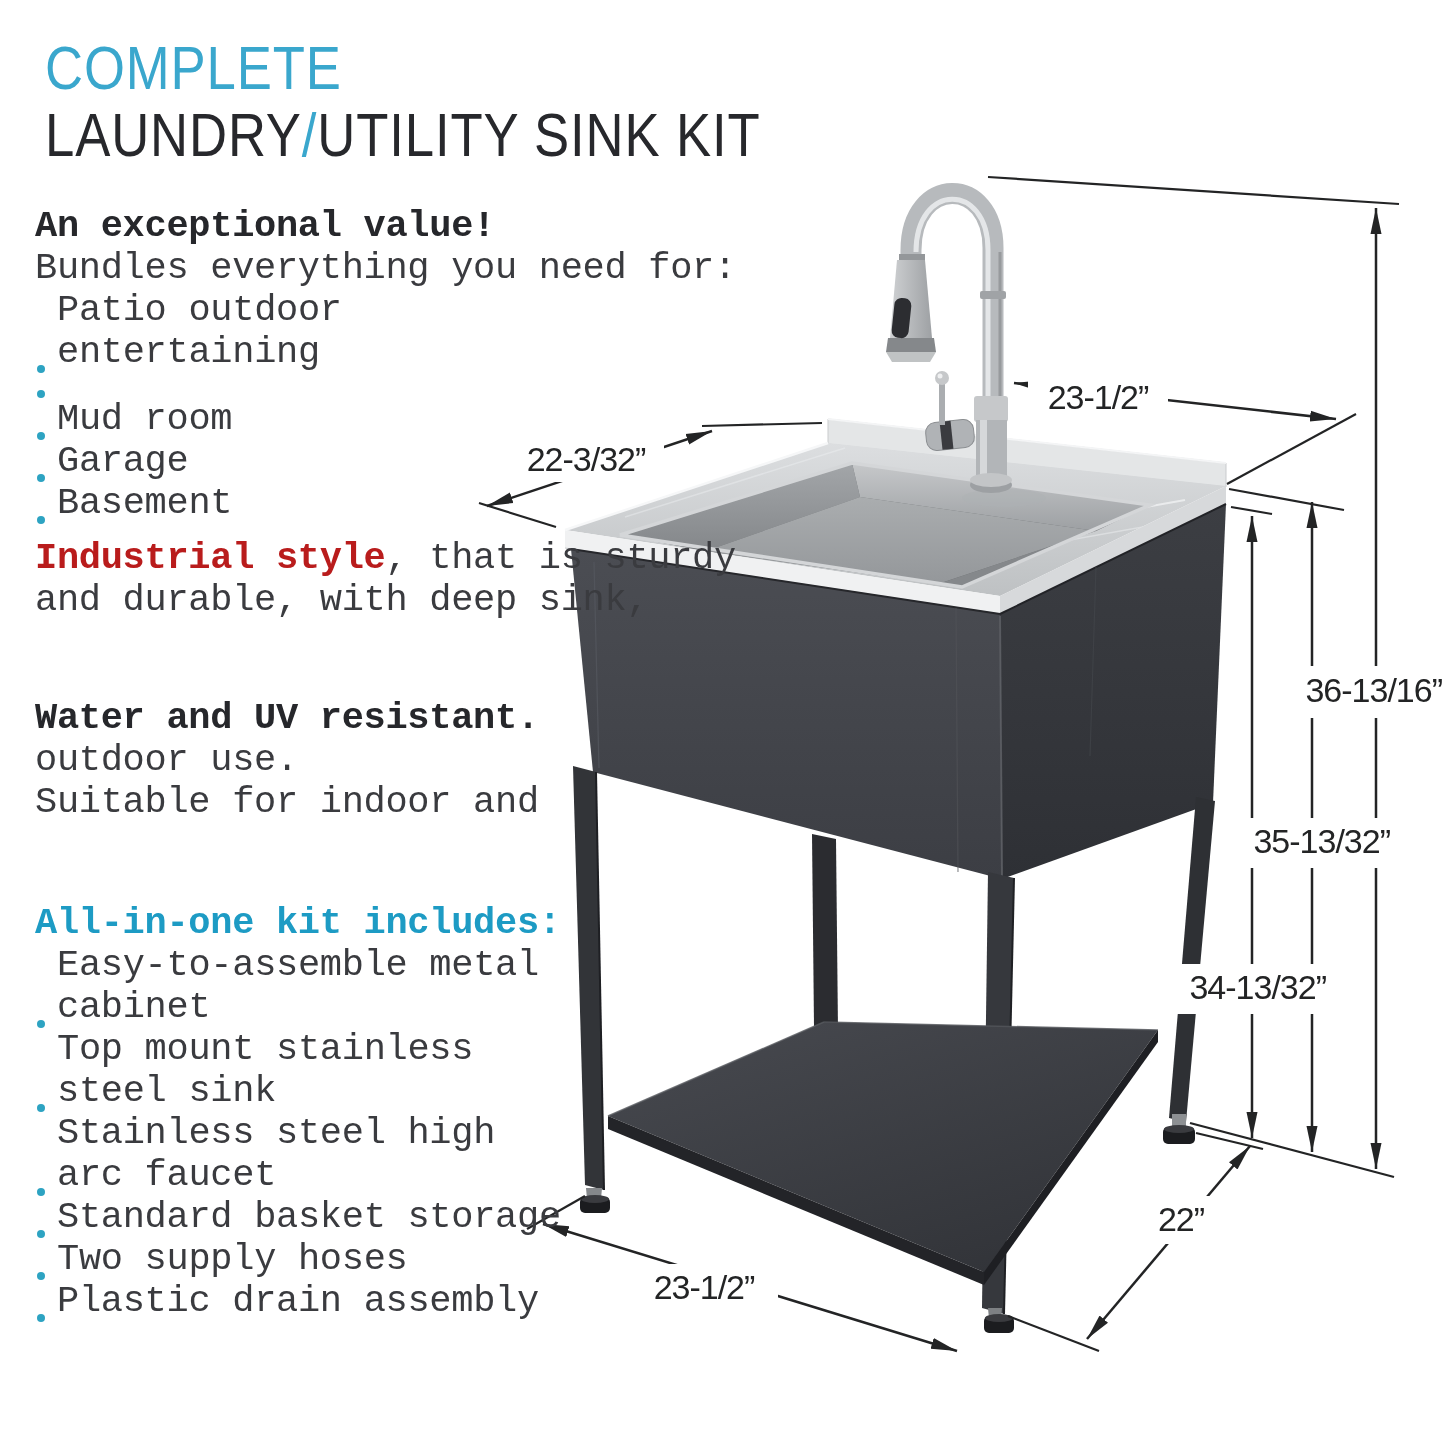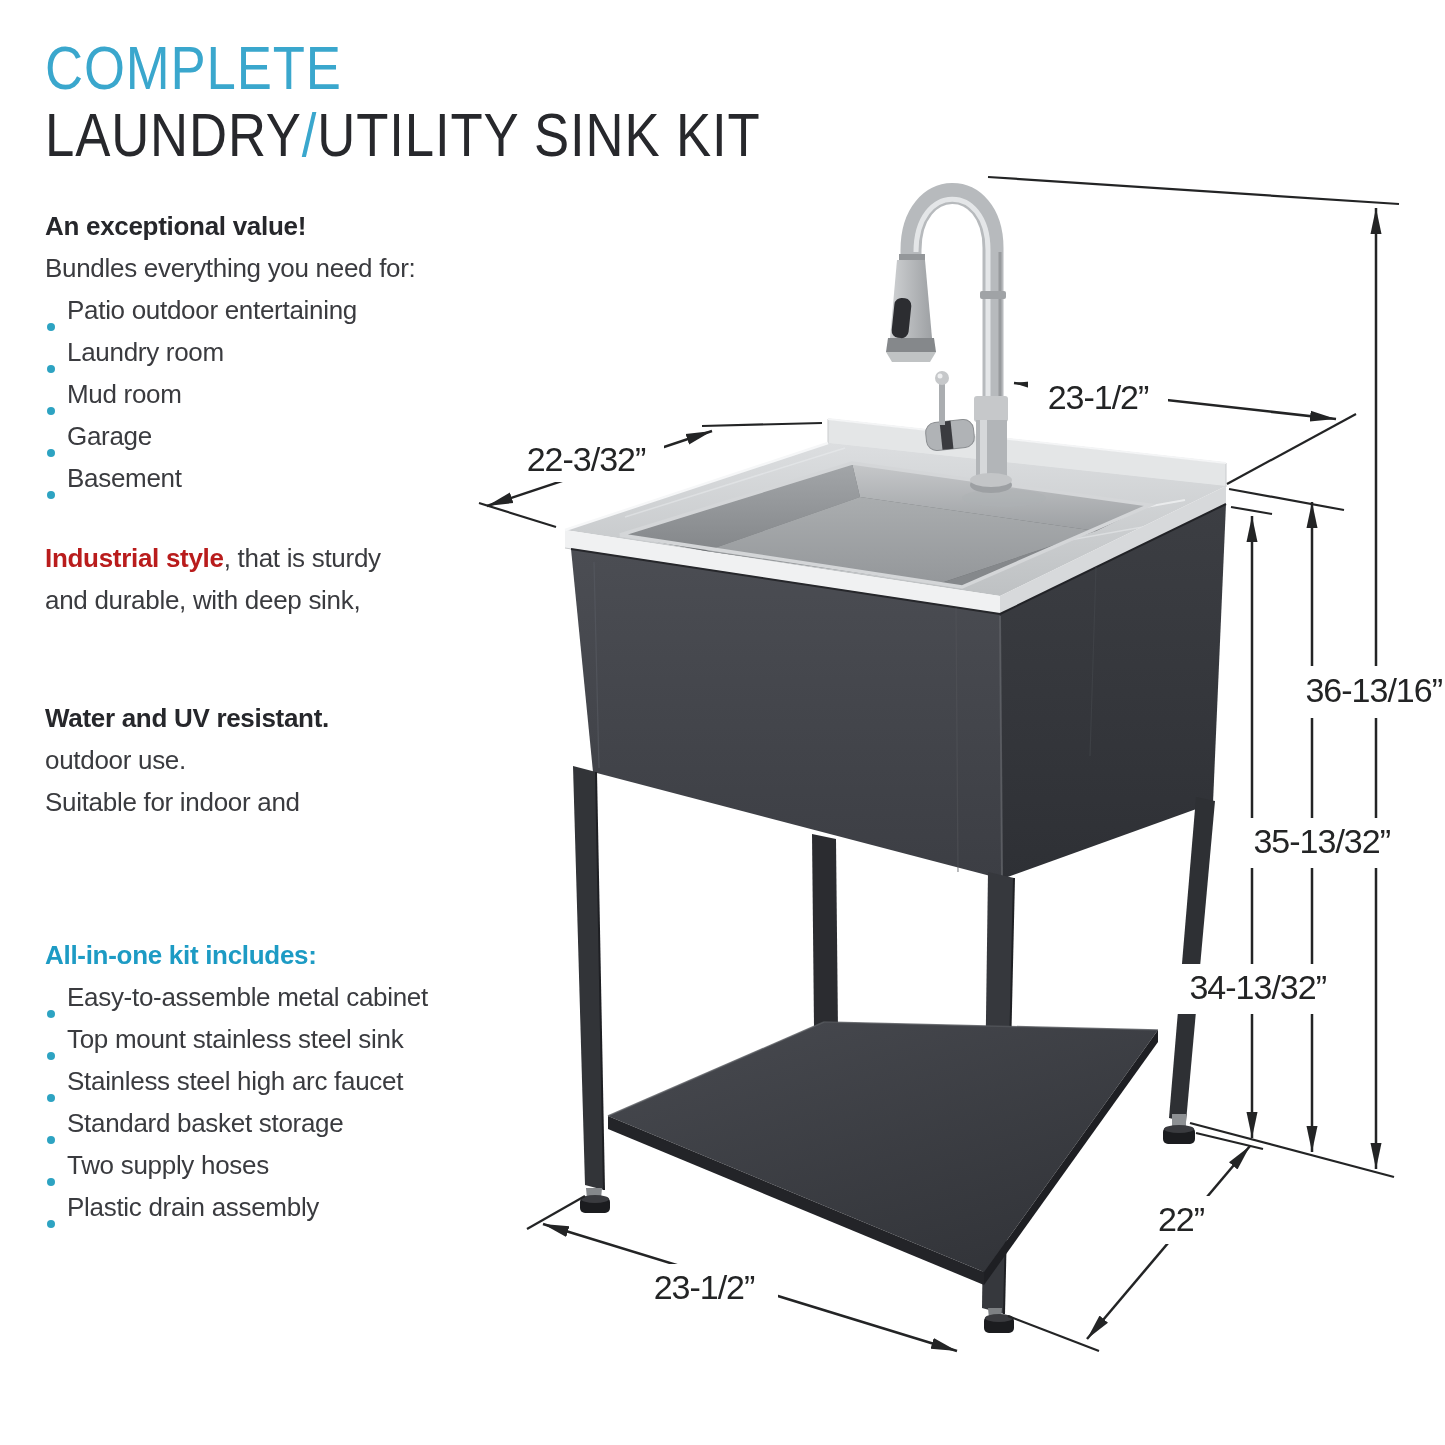--- a/index.html
+++ b/index.html
@@ -11,25 +11,25 @@
   .diagram-svg{position:absolute;left:0;top:0;width:1445px;height:1445px;z-index:1;}
   .copy{position:absolute;z-index:2;color:#3a3b3f;}
   .title{
     left:45px;top:34px;width:900px;
     font-size:62px;line-height:67px;font-weight:500;letter-spacing:1px;
     transform:scaleX(.85);transform-origin:0 0;white-space:nowrap;
   }
   .title .l1{color:#3aa7cd;display:block;}
   .title .l2{color:#27282c;display:block;}
   .title .slash{color:#3aa7cd;}
-  .sec{left:45px;width:540px;font-size:26px;line-height:42px;letter-spacing:-0.3px;}
+  .sec{left:35px;width:540px;font-size:37px;line-height:42px;letter-spacing:-0.3px;font-family:Liberation Mono, monospace;}
   .sec-value{top:205px;}
   .sec-industrial{top:537px;}
   .sec-water{top:697px;}
-  .sec-kit{top:902px;margin-top:32px;}
+  .sec-kit{top:902px;}
   .h-dark{font-weight:700;color:#26272b;}
   .h-cyan{font-weight:700;color:#1d9bc4;}
   .b{font-weight:700;color:#b91c1c;}
   ul.blist{list-style:none;margin:0;padding:0;}
   ul.blist li{display:flex;align-items:flex-end;}
   .dot{flex:0 0 auto;width:8px;height:8px;border-radius:50%;background:#2da3c2;margin:17px 12px 0 2px;}
   .line{white-space:nowrap;}
 </style>
 </head>
 <body>
@@ -223,21 +223,20 @@
 <section class="copy sec sec-value">
   <div class="h-dark">An exceptional value!</div>
   <div class="line">Bundles everything you need for:</div>
   <ul class="blist">
     <li>
         <span class="dot"></span>
         <span>Patio outdoor entertaining</span>
       </li>
     <li>
         <span class="dot"></span>
-        <span>Laundry room</span>
       </li>
     <li>
         <span class="dot"></span>
         <span>Mud room</span>
       </li>
     <li>
         <span class="dot"></span>
         <span>Garage</span>
       </li>
     <li>

